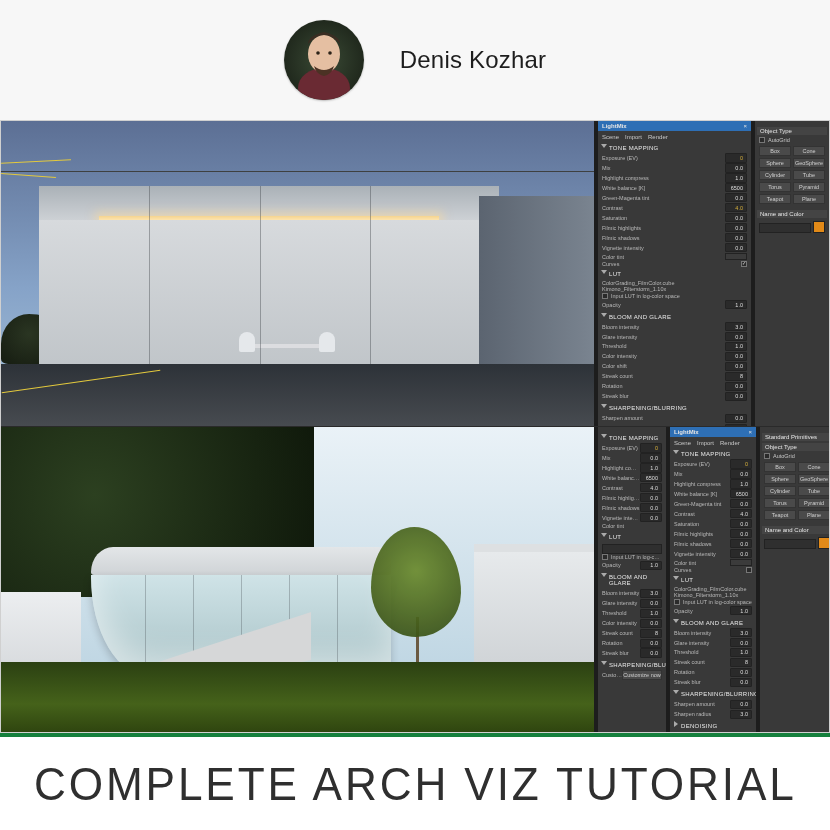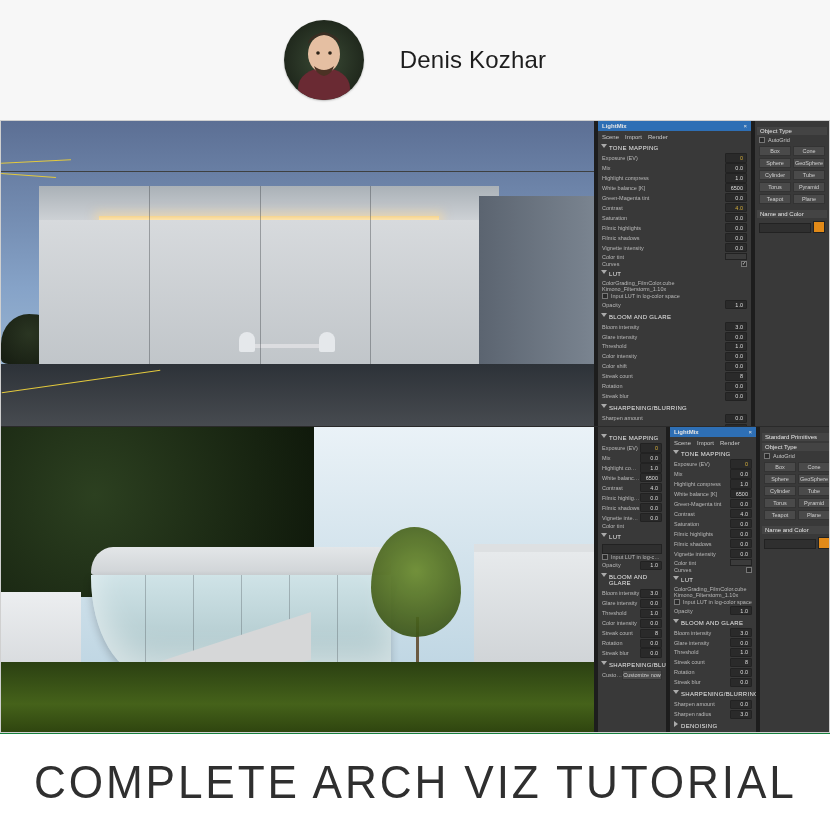--- a/index.html
+++ b/index.html
@@ -232,21 +232,21 @@
                background:linear-gradient(#e7eaec,#cfd3d6);}
   .whitewall2cap{position:absolute; right:0; bottom:180px; width:120px; height:8px; background:#dde0e2;}
 
   
   .footer {
     height: 97px;
     background:#fff;
     display:flex;
     align-items:center;
     justify-content:center;
-    border-top:1px solid #15803d;
+    border-top:4px solid #15803d;
   }
   .headline {
     font-family: Impact, "Arial Black", sans-serif;
     text-transform: uppercase;
     font-size: 46px;
     letter-spacing: 3px;
     color:#2f2f2f;
     transform:scaleX(.96);
   }
 </style>

